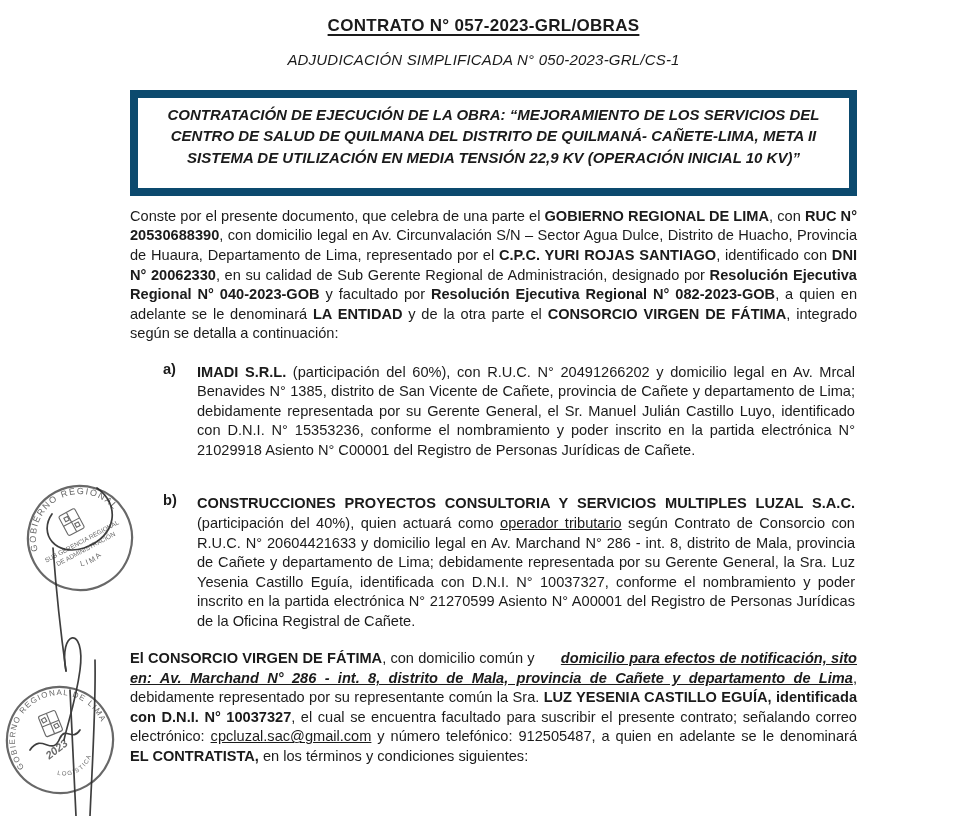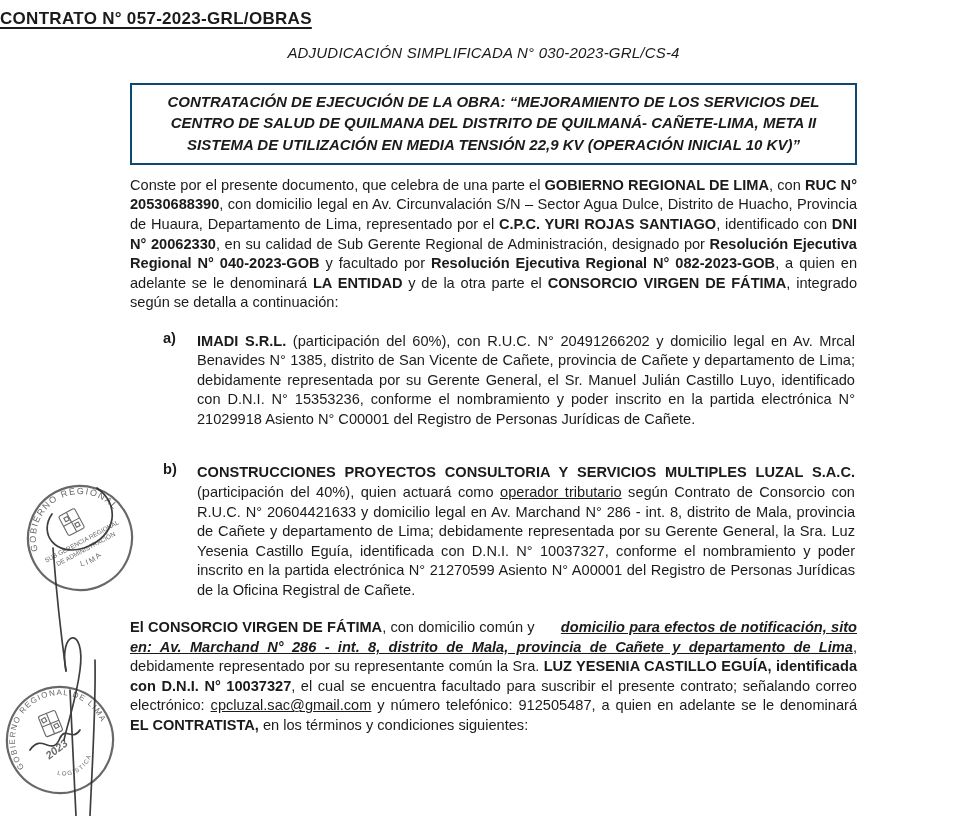--- a/index.html
+++ b/index.html
@@ -3,34 +3,34 @@
 <meta charset="utf-8">
 <style>
   html,body{margin:0;padding:0;}
   body{
     width:967px;height:816px;position:relative;overflow:hidden;
     background:#ffffff;color:#1b1b1b;
     font-family:"Liberation Sans", sans-serif;
     -webkit-font-smoothing:antialiased;
   }
   .title{
-    margin:9px 0 0;text-align:left;
+    margin:16px 0 0;text-align:center;
     font-size:17px;font-weight:bold;
     text-decoration:underline;text-underline-offset:3px;text-decoration-thickness:2px;
     letter-spacing:.3px;
   }
   .subtitle{
     margin:15px 0 0;text-align:center;
     font-size:15px;font-style:italic;letter-spacing:.2px;
   }
   .object-box{
     box-sizing:border-box;
     margin:22px 0 0 130px;width:727px;
-    border:2px solid #0c4a6e;
-    padding:6px 14px 8px;
+    border:8px solid #0c4a6e;
+    padding:6px 14px 20px;
   }
   .object-box p{
     margin:0;text-align:center;
     font-size:15px;font-weight:bold;font-style:italic;
     line-height:1.42;
   }
   .para{
     margin:11px 0 16px 130px;width:727px;
     font-size:14.6px;line-height:1.34;text-align:justify;
   }
@@ -50,21 +50,21 @@
   }
   .stamp-text{fill:#474747;}
 </style>
 </head>
 <body>
 
 <div class="page">
 
   <h1 class="title">CONTRATO N° 057-2023-GRL/OBRAS</h1>
 
-  <div class="subtitle">ADJUDICACIÓN SIMPLIFICADA N° 030-2023-GRL/CS-4</div>
+  <div class="subtitle">ADJUDICACIÓN SIMPLIFICADA N° 050-2023-GRL/CS-1</div>
 
   <div class="object-box">
     <p>CONTRATACIÓN DE EJECUCIÓN DE LA OBRA: “MEJORAMIENTO DE LOS SERVICIOS DEL CENTRO DE SALUD DE QUILMANA DEL DISTRITO DE QUILMANÁ- CAÑETE-LIMA, META II SISTEMA DE UTILIZACIÓN EN MEDIA TENSIÓN 22,9 KV (OPERACIÓN INICIAL 10 KV)”</p>
   </div>
 
   <p class="para"><span>Conste por el presente documento, que celebra de una parte el </span><span class="b">GOBIERNO REGIONAL DE LIMA</span><span>, con </span><span class="b">RUC N° 20530688390</span><span>, con domicilio legal en Av. Circunvalación S/N – Sector Agua Dulce, Distrito de Huacho, Provincia de Huaura, Departamento de Lima, representado por el </span><span class="b">C.P.C. YURI ROJAS SANTIAGO</span><span>, identificado con </span><span class="b">DNI N° 20062330</span><span>, en su calidad de Sub Gerente Regional de Administración, designado por </span><span class="b">Resolución Ejecutiva Regional N° 040-2023-GOB</span><span> y facultado por </span><span class="b">Resolución Ejecutiva Regional N° 082-2023-GOB</span><span>, a quien en adelante se le denominará </span><span class="b">LA ENTIDAD</span><span>  y de la otra parte el </span><span class="b">CONSORCIO VIRGEN DE FÁTIMA</span><span>, integrado según se detalla a continuación:</span></p>
 
   <div class="list-item">
     <span class="label">a)</span>
     <p class="item-text"><span class="b">IMADI S.R.L.</span><span> (participación del 60%), con R.U.C. N° 20491266202 y domicilio legal en Av. Mrcal Benavides N° 1385, distrito de San Vicente de Cañete, provincia de Cañete y departamento de Lima; debidamente representada por su Gerente General, el Sr. Manuel Julián Castillo Luyo, identificado con D.N.I. N° 15353236, conforme el nombramiento y poder inscrito en la partida electrónica N° 21029918 Asiento N° C00001 del Registro de Personas Jurídicas de Cañete.</span></p>

